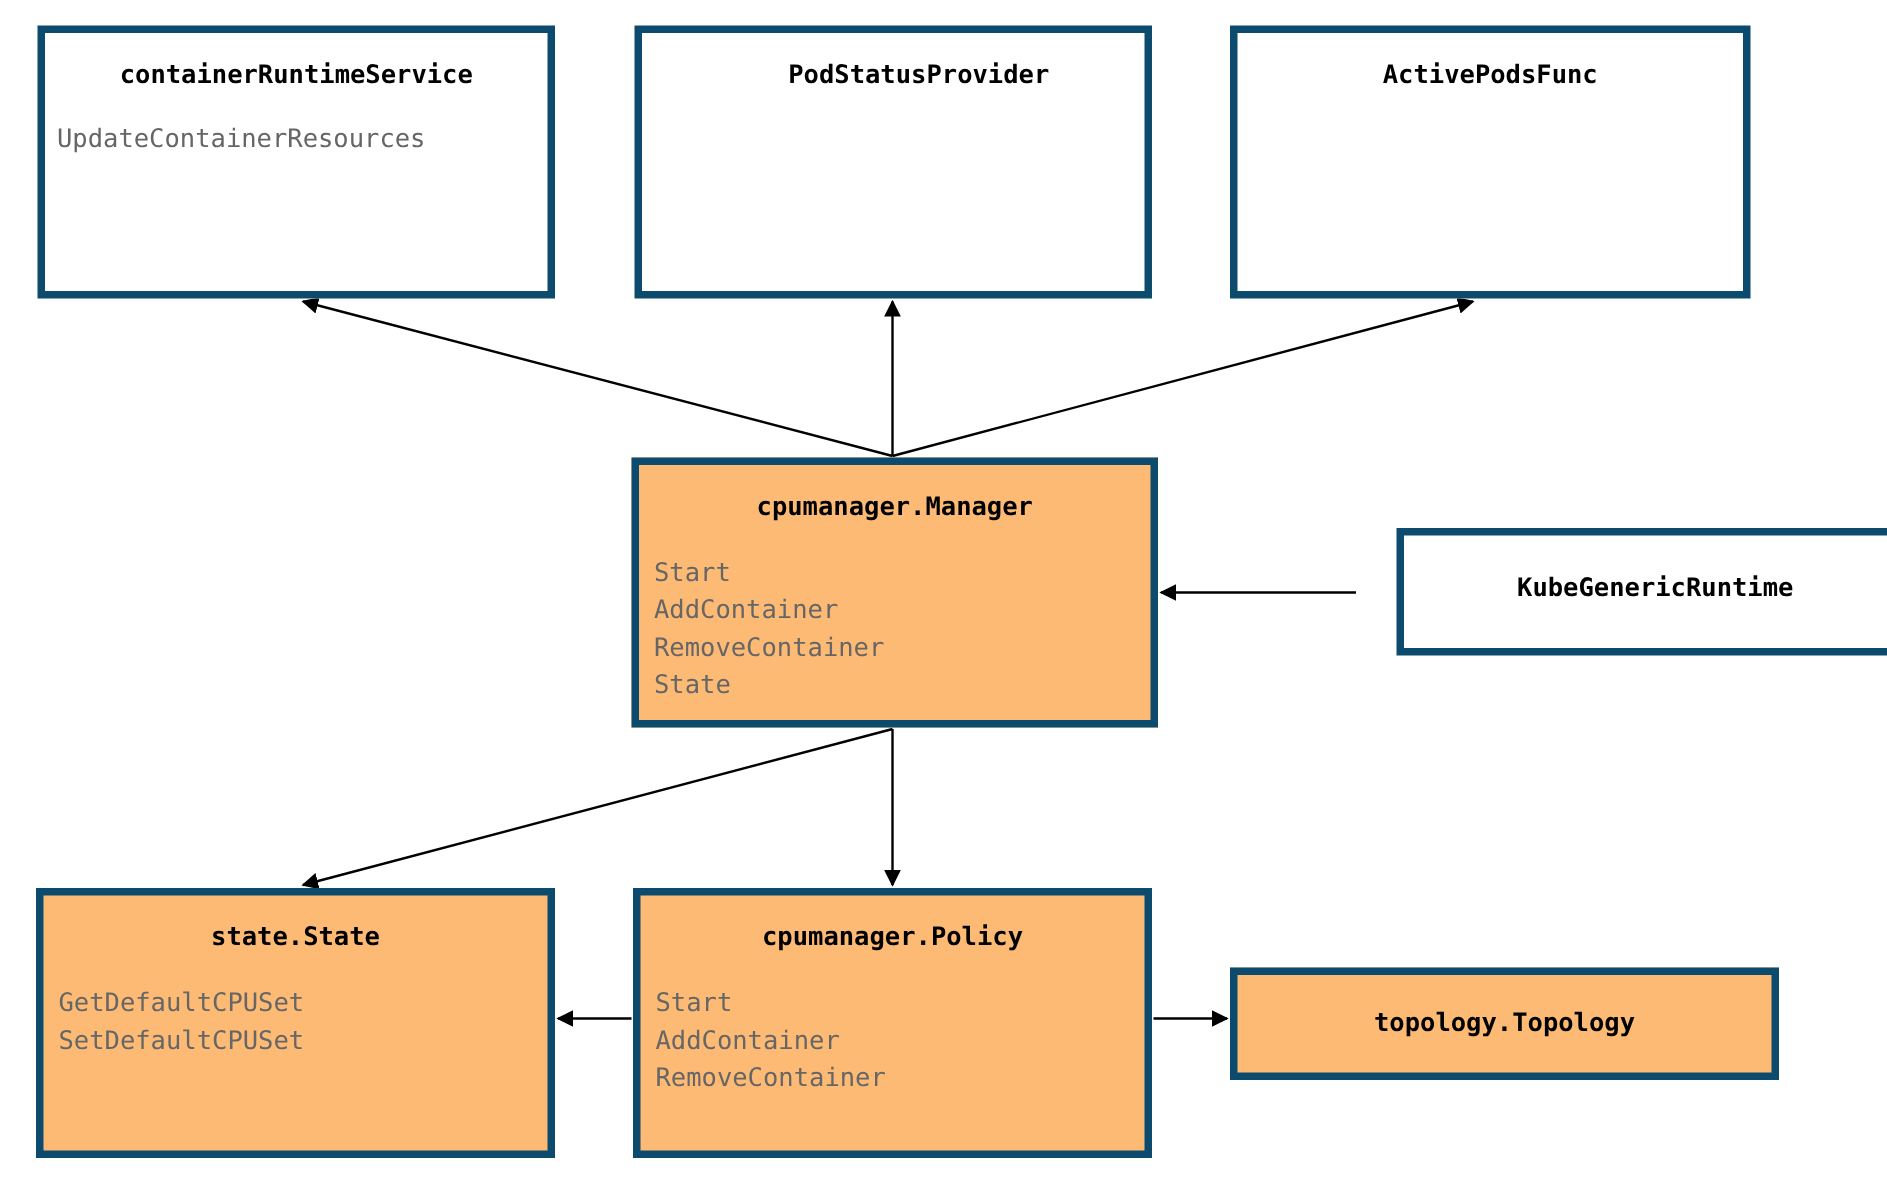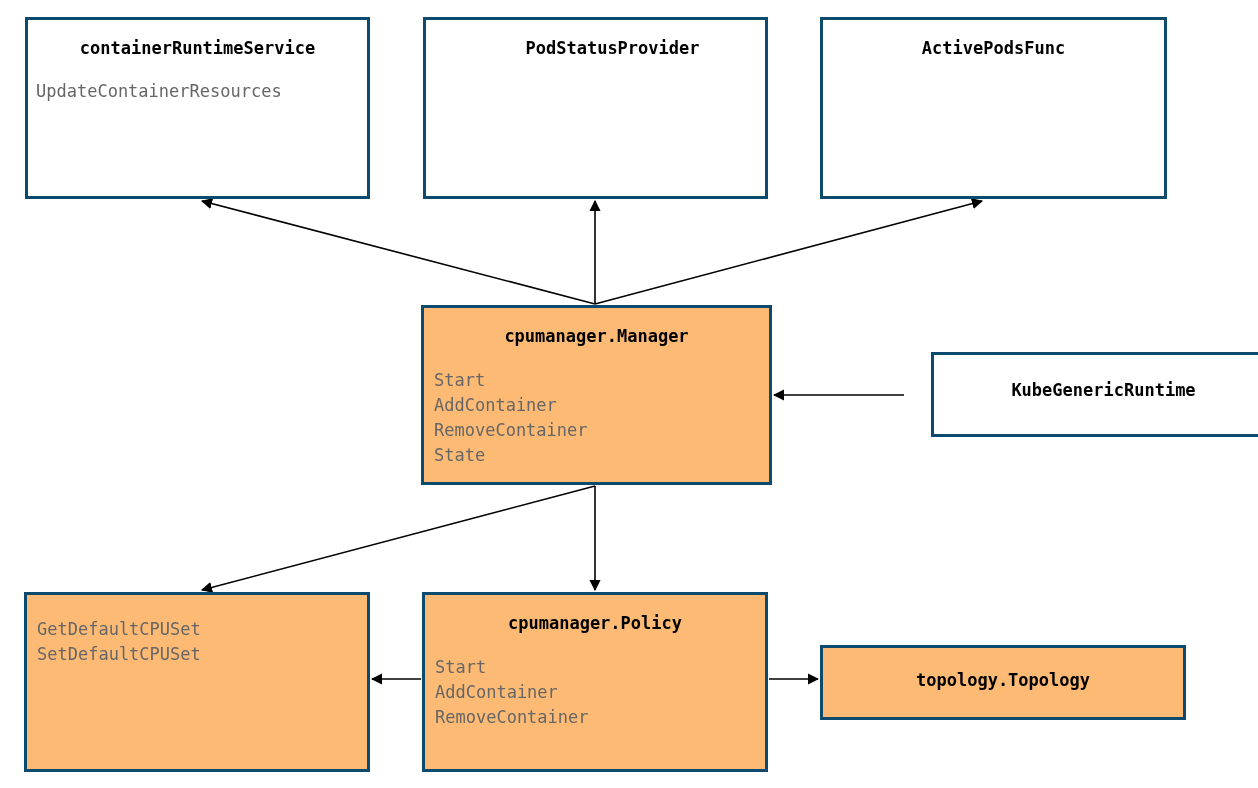--- a/index.html
+++ b/index.html
@@ -22,21 +22,21 @@
     position: absolute;
     left: 0;
     top: 0;
     width: 1258px;
     height: 788px;
     pointer-events: none;
   }
   .node {
     position: absolute;
     box-sizing: border-box;
-    border: 3px solid #0c4a6e;
+    border: 5px solid #0c4a6e;
     background: #ffffff;
     overflow: hidden;
   }
   .node.filled {
     background: #fdba74;
   }
   .node-title {
     display: block;
     text-align: center;
     font-weight: bold;
@@ -134,20 +134,21 @@
       <span class="member">RemoveContainer</span>
       <span class="member">State</span>
     </span>
   </div>
 
   <div class="node" id="node-kubegenericruntime">
     <span class="node-title">KubeGenericRuntime</span>
   </div>
 
   <div class="node filled" id="node-state-state">
+    <span class="node-title">state.State</span>
     <span class="node-members">
       <span class="member">GetDefaultCPUSet</span>
       <span class="member">SetDefaultCPUSet</span>
     </span>
   </div>
 
   <div class="node filled" id="node-cpumanager-policy">
     <span class="node-title">cpumanager.Policy</span>
     <span class="node-members">
       <span class="member">Start</span>

